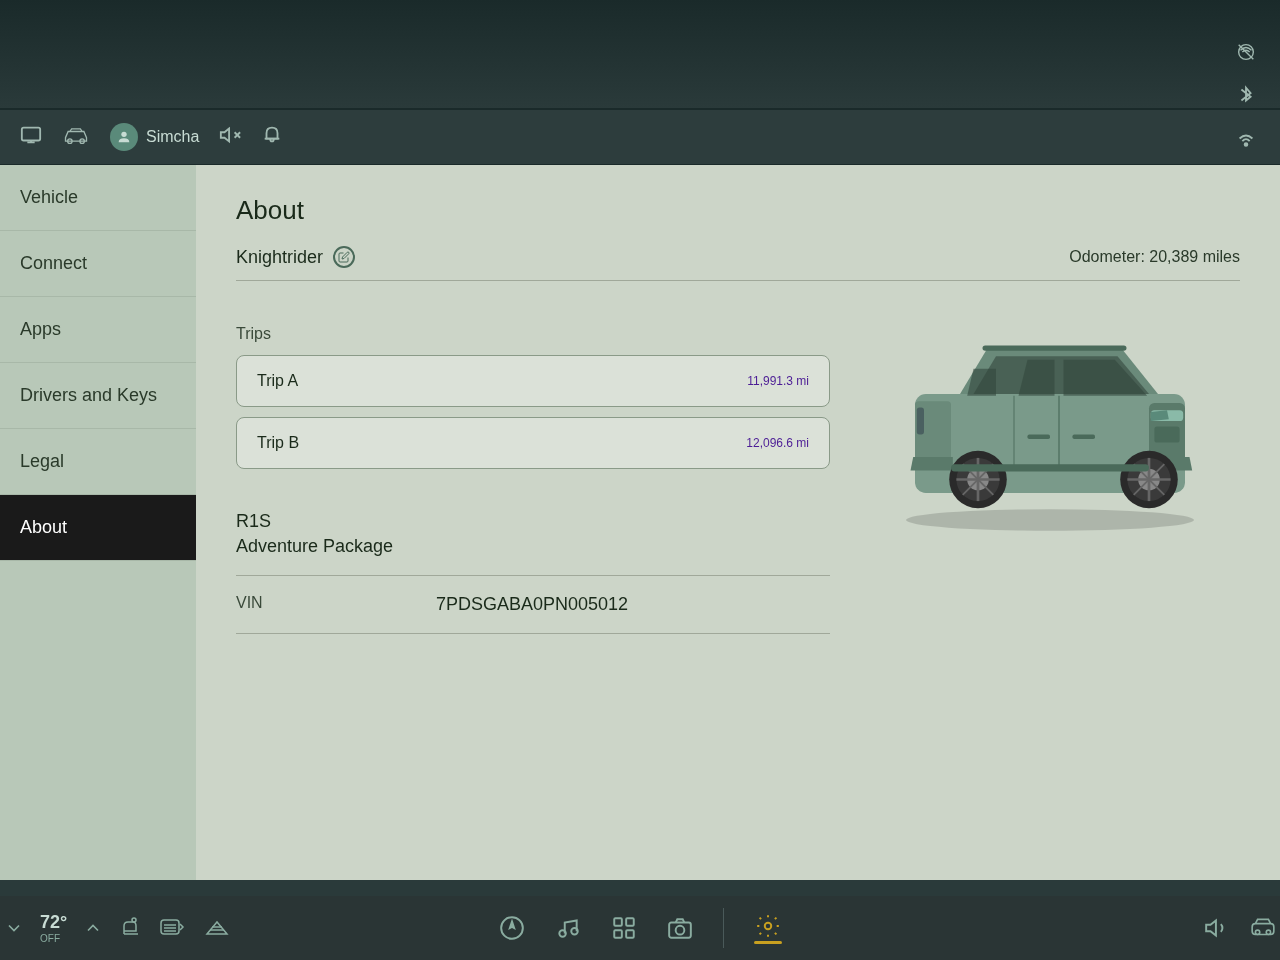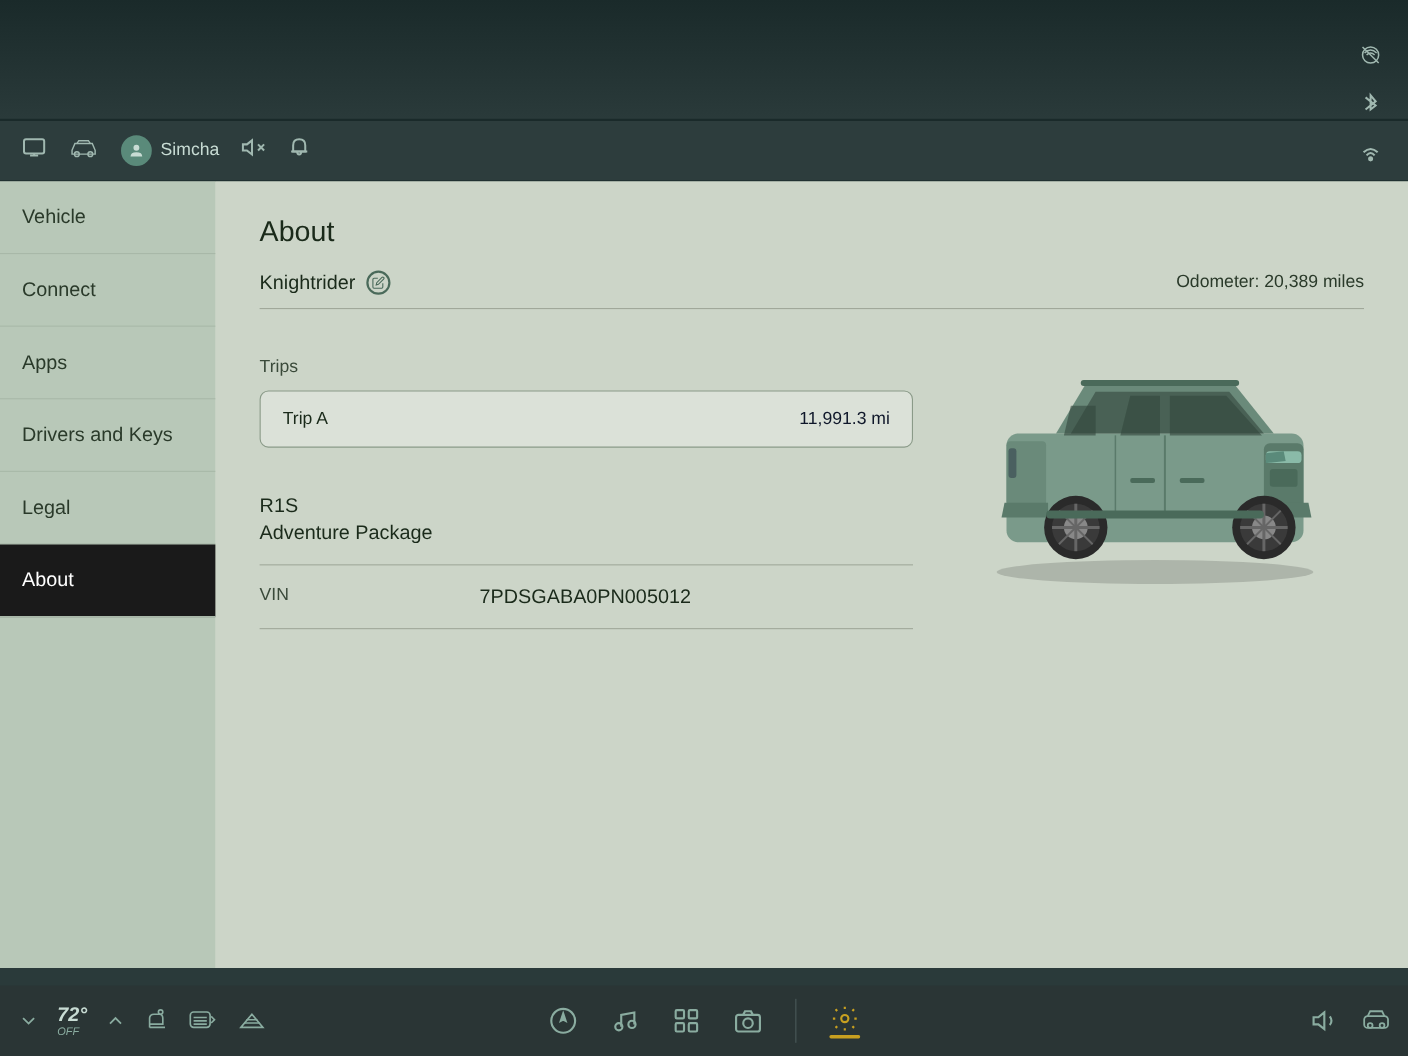--- a/index.html
+++ b/index.html
@@ -194,22 +194,22 @@
       align-items: center;
       cursor: pointer;
     }
 
     .trip-name {
       font-size: 16px;
       color: #1a2a1a;
     }
 
     .trip-distance {
-      font-size: 16px;
-      color: #0f172a;
+      font-size: 12px;
+      color: #4c1d95;
     }
 
     .info-section {
       margin-top: 24px;
     }
 
     .info-row {
       display: flex;
       padding: 18px 0;
       border-bottom: 1px solid #a0a89a;
@@ -238,27 +238,26 @@
       width: 360px;
       height: 240px;
     }
 
     
     .bottom-bar {
       height: 64px;
       background: #2a3535;
       display: flex;
       align-items: center;
-      padding: 0 16px;
+      padding: 0 4px;
       gap: 0;
       position: absolute;
       bottom: 0;
       left: 0;
       right: 0;
-      font-style: italic;
     }
 
     .bottom-left {
       display: flex;
       align-items: center;
       gap: 16px;
       width: 200px;
     }
 
     .bottom-center {
@@ -456,20 +455,24 @@
       <div class="content-left">
 
         <div class="info-section">
           <div class="section-label">Trips</div>
 
           <div class="trip-card">
             <span class="trip-name">Trip A</span>
             <span class="trip-distance">11,991.3 mi</span>
           </div>
 
+          <div class="trip-card">
+            <span class="trip-name">Trip B</span>
+            <span class="trip-distance">12,096.6 mi</span>
+          </div>
         </div>
 
         <div class="info-section">
 
           <div class="info-row">
             <div class="info-value info-value-multi">
               <span>R1S</span>
               <span>Adventure Package</span>
             </div>
           </div>

